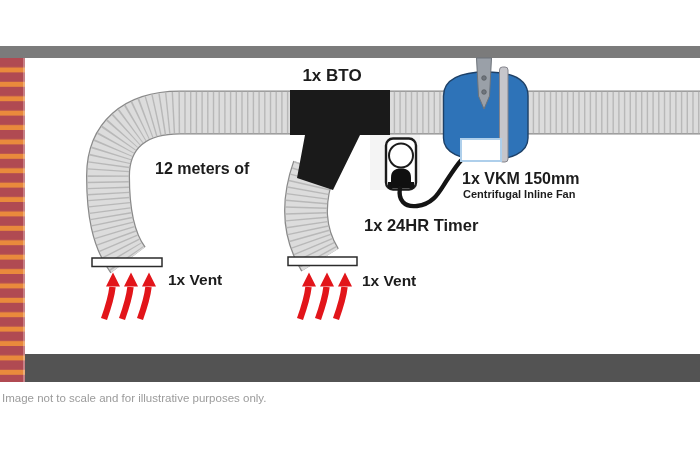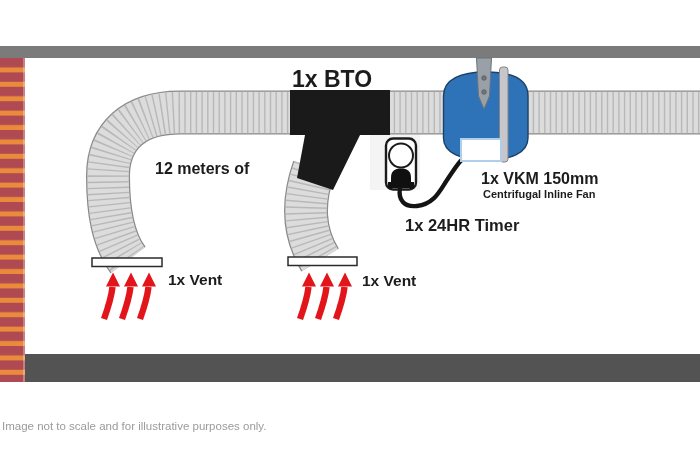--- a/index.html
+++ b/index.html
@@ -13,28 +13,28 @@
   .stage{position:relative;width:700px;height:450px;background:#fff;overflow:hidden;
          font-family:"Liberation Sans",sans-serif;}
   .stage svg{position:absolute;left:0;top:0;}
   .duct-outline{fill:none;stroke:var(--duct-outline-gray);stroke-width:44;}
   .duct-fill{fill:none;stroke:var(--duct-gray);stroke-width:41.5;}
   .duct-ribs{fill:none;stroke:var(--duct-rib-gray);stroke-width:41.5;stroke-dasharray:1.4 4.3;opacity:.85;}
   .vent-plate{fill:#fff;stroke:#2b2b2b;stroke-width:1.5;}
   .arrow-stem{fill:none;stroke:var(--arrow-red);stroke-width:6.4;}
   .arrow-head{fill:var(--arrow-red);stroke:none;}
   .lbl{position:absolute;font-weight:700;color:var(--label-text);white-space:nowrap;}
-  .lbl-bto{left:282px;top:66px;width:100px;text-align:center;font-size:23px;}
+  .lbl-bto{left:282px;top:66px;width:100px;text-align:center;font-size:17px;}
   .lbl-ducting{left:155px;top:160px;font-size:16px;line-height:18.5px;text-align:right;}
-  .lbl-fan-title{left:462px;top:170px;font-size:16px;margin-left:19px;}
-  .lbl-fan-sub{left:463px;top:188px;font-size:11px;margin-left:20px;}
-  .lbl-timer{left:405px;top:216px;font-size:16.5px;}
+  .lbl-fan-title{left:462px;top:170px;font-size:16px;}
+  .lbl-fan-sub{left:463px;top:188px;font-size:11px;}
+  .lbl-timer{left:364px;top:216px;font-size:16.5px;}
   .lbl-vent1{left:168px;top:271px;font-size:15.5px;}
   .lbl-vent2{left:362px;top:272px;font-size:15.5px;}
-  .caption{position:absolute;left:2px;top:392px;font-size:11.5px;font-weight:400;color:var(--caption-gray);margin-top:28px;}
+  .caption{position:absolute;left:2px;top:392px;font-size:11.5px;font-weight:400;color:var(--caption-gray);}
 </style>
 </head>
 <body>
 
 <div class="stage">
 
   <svg width="700" height="450" viewBox="0 0 700 450">
     <defs>
       <pattern id="brickPat" x="0" y="58" width="25" height="14.4" patternUnits="userSpaceOnUse">
         <rect width="25" height="14.4" style="fill:var(--brick-red)"></rect>

